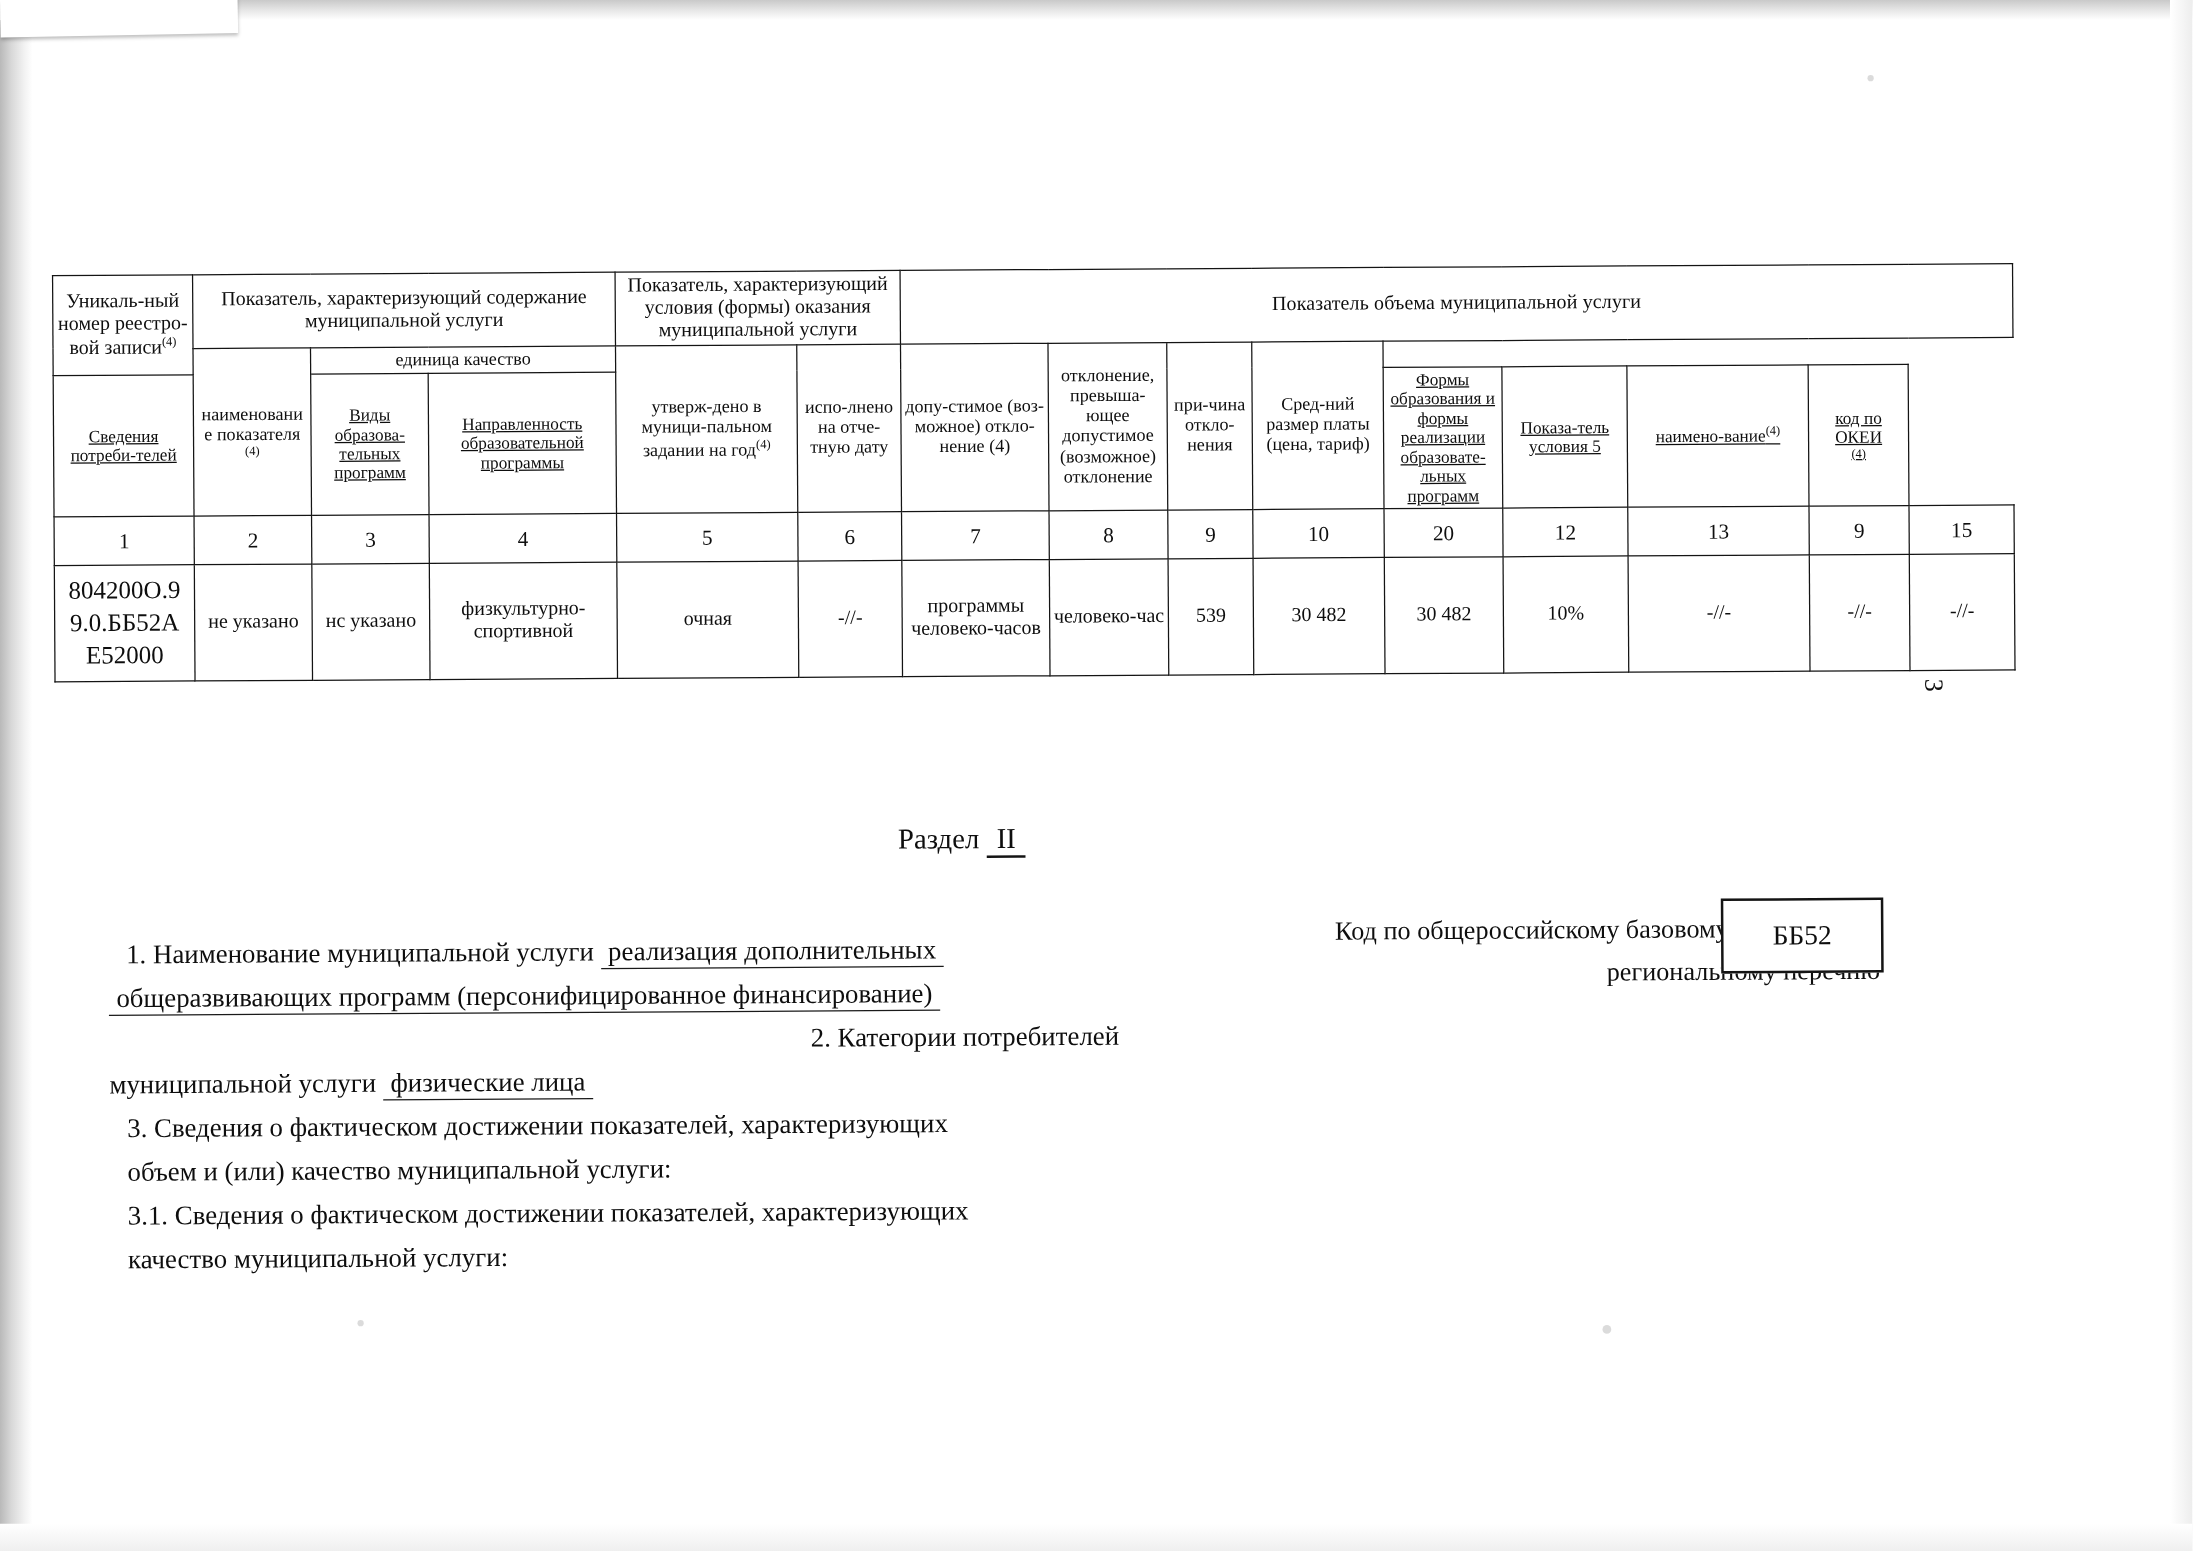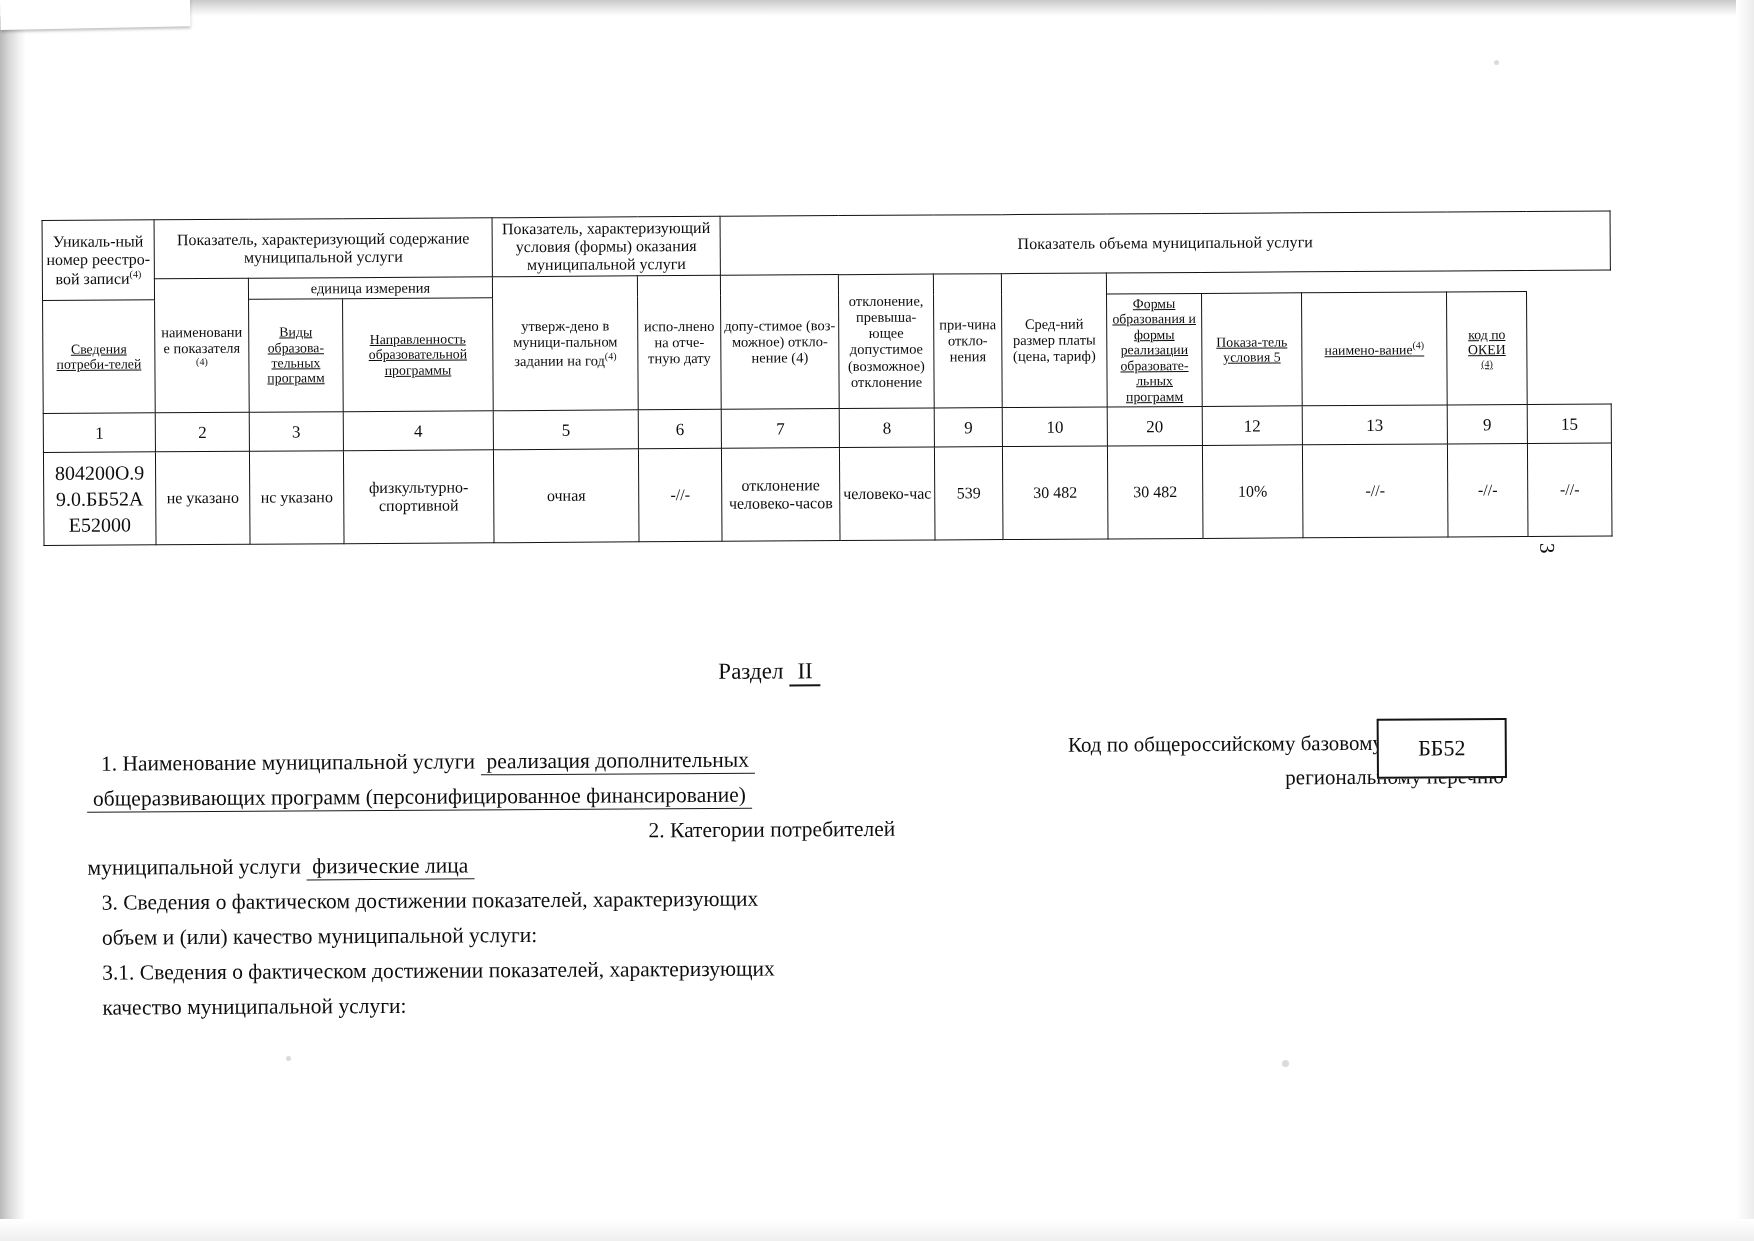--- a/index.html
+++ b/index.html
@@ -216,21 +216,21 @@
           <span>Показатель объема муниципальной услуги</span>
         </td>
       </tr>
 
       <tr>
         <td class="hdr-sm" rowspan="2">
           <span>наименовани е показателя</span>
           <div class="sup" style="vertical-align:baseline">(4)</div>
         </td>
         <td class="hdr-sm" colspan="2">
-          <span>единица измерения</span>
+          <span>единица качество</span>
         </td>
         <td class="hdr-sm" rowspan="2">
           <span>утверж-дено в муници-пальном задании на год</span><span class="sup">(4)</span>
         </td>
         <td class="hdr-sm" rowspan="2">
           <span>испо-лнено на отче-тную дату</span>
         </td>
         <td class="hdr-sm" rowspan="2">
           <span>допу-стимое (воз-можное) откло-нение</span> <span>(4)</span>
         </td>
@@ -288,21 +288,21 @@
         <td class="numrow">15</td>
       </tr>
 
       <tr>
         <td class="datarow leftnum">804200О.9 9.0.ББ52А Е52000</td>
         <td class="datarow">не указано</td>
         <td class="datarow">нс указано</td>
         <td class="datarow">физкультурно-спортивной</td>
         <td class="datarow">очная</td>
         <td class="datarow">-//-</td>
-        <td class="datarow">отклонение человеко-часов</td>
+        <td class="datarow">программы человеко-часов</td>
         <td class="datarow">человеко-час</td>
         <td class="datarow">539</td>
         <td class="datarow">30 482</td>
         <td class="datarow">30 482</td>
         <td class="datarow">10%</td>
         <td class="datarow">-//-</td>
         <td class="datarow">-//-</td>
         <td class="datarow">-//-</td>
       </tr>
     </tbody>

